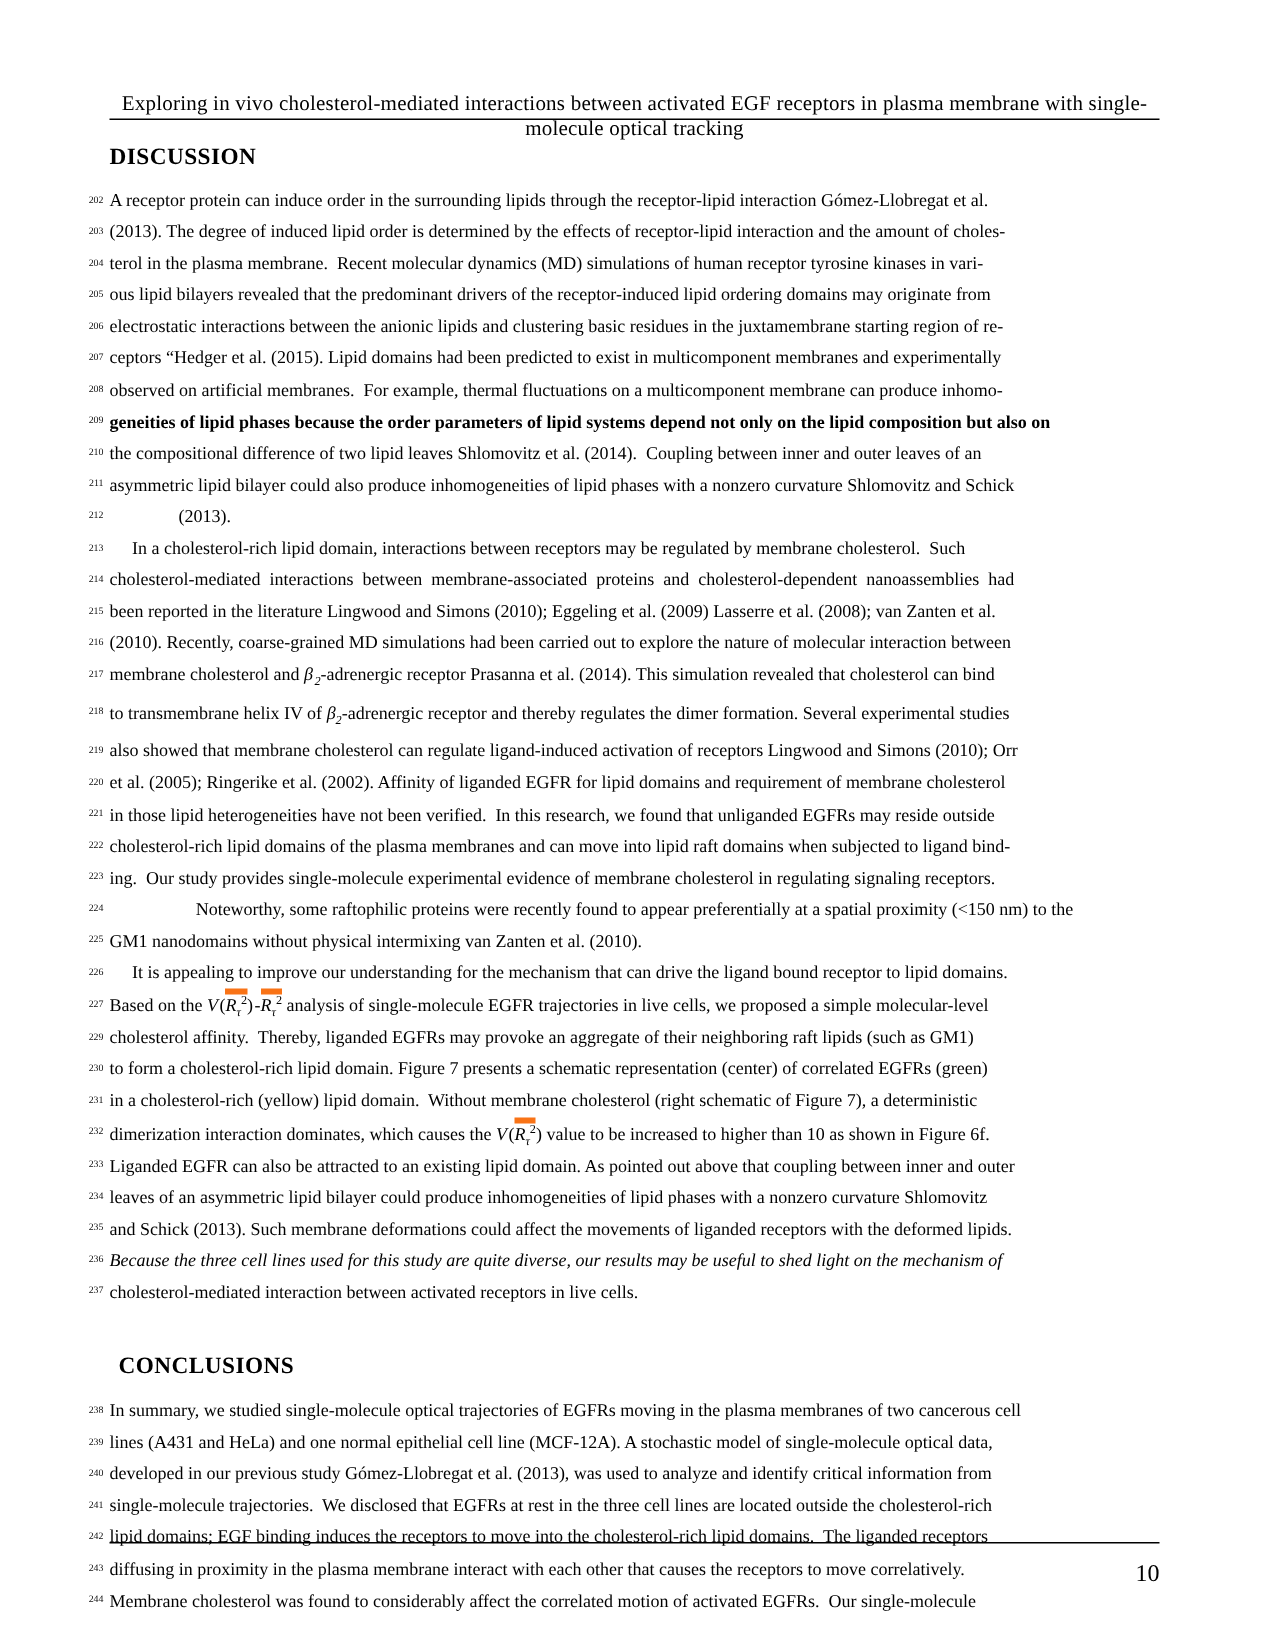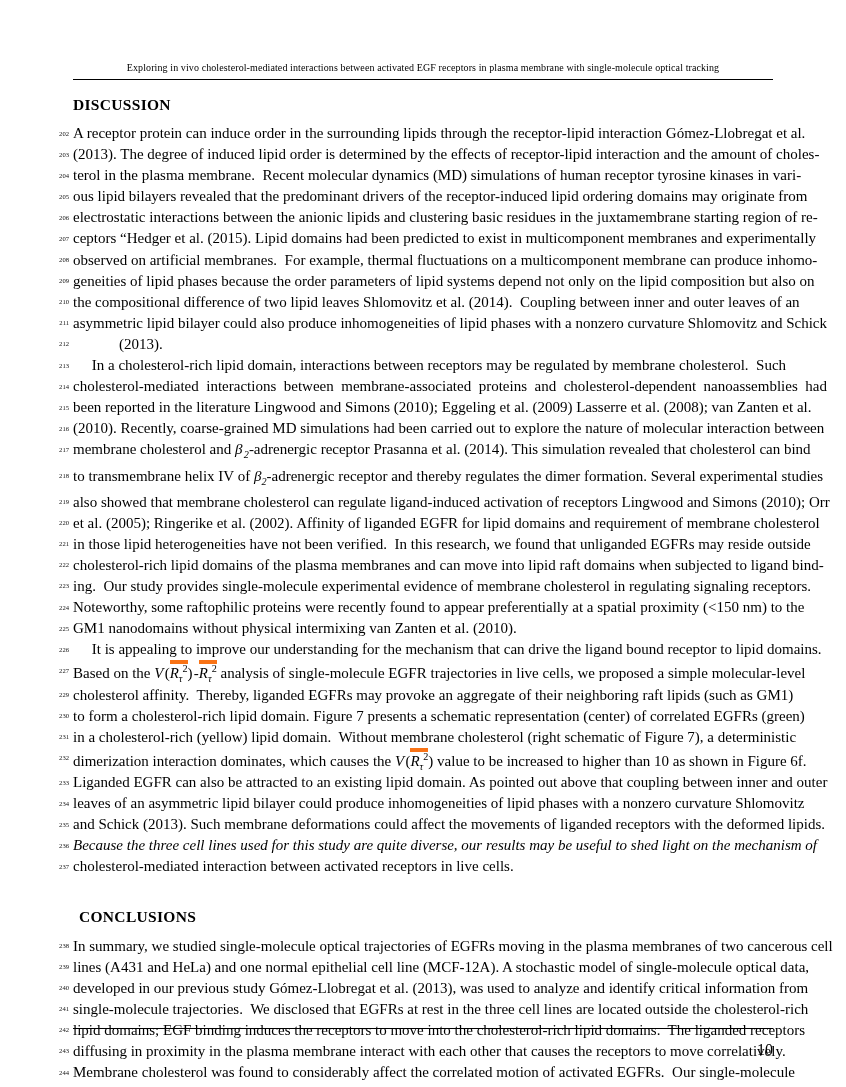--- a/index.html
+++ b/index.html
@@ -20,21 +20,21 @@
     overflow: hidden;
   }
 
   
   .running-header {
     position: absolute;
     top: 62px;
     left: 73px;
     width: 700px;
     text-align: center;
-    font-size: 10px;
+    font-size: 14px;
     line-height: 1.2;
     letter-spacing: 0.01em;
     font-family: Liberation Serif, serif;
   }
   .header-rule {
     position: absolute;
     top: 79px;
     left: 73px;
     width: 700px;
     height: 0;
@@ -78,21 +78,21 @@
     top: 6.5px;
     width: 20px;
     text-align: right;
     font-size: 6.6px;
     color: #111;
     font-family: "Liberation Serif", "DejaVu Serif", serif;
     letter-spacing: 0;
   }
   .line-text {
     display: block;
-    font-size: 15px;
+    font-size: 12px;
     line-height: 21.1px;
     white-space: pre;
     letter-spacing: 0;
   }
 
   
   .math { font-style: italic; font-family: "Liberation Serif", "DejaVu Serif", serif; }
   .ovl {
     border-top: 4px solid #f97316;
     padding-top: 0px;
@@ -131,36 +131,36 @@
     <h2 class="section-heading">DISCUSSION</h2>
 
     <div class="lines" id="discussion-lines">
         <div class="line-row"><span class="line-no">202</span><span class="line-text" style="display: inline-block; transform-origin: left top; transform: scaleX(1); width: 700px;">A receptor protein can induce order in the surrounding lipids through the receptor-lipid interaction Gómez-Llobregat et al.</span></div>
         <div class="line-row"><span class="line-no">203</span><span class="line-text" style="display: inline-block; transform-origin: left top; transform: scaleX(1); width: 700px;">(2013). The degree of induced lipid order is determined by the effects of receptor-lipid interaction and the amount of choles-</span></div>
         <div class="line-row"><span class="line-no">204</span><span class="line-text" style="display: inline-block; transform-origin: left top; transform: scaleX(1); width: 700px;">terol in the plasma membrane.  Recent molecular dynamics (MD) simulations of human receptor tyrosine kinases in vari-</span></div>
         <div class="line-row"><span class="line-no">205</span><span class="line-text" style="display: inline-block; transform-origin: left top; transform: scaleX(1); width: 700px;">ous lipid bilayers revealed that the predominant drivers of the receptor-induced lipid ordering domains may originate from</span></div>
         <div class="line-row"><span class="line-no">206</span><span class="line-text" style="display: inline-block; transform-origin: left top; transform: scaleX(1); width: 700px;">electrostatic interactions between the anionic lipids and clustering basic residues in the juxtamembrane starting region of re-</span></div>
         <div class="line-row"><span class="line-no">207</span><span class="line-text" style="display: inline-block; transform-origin: left top; transform: scaleX(1); width: 700px;">ceptors “Hedger et al. (2015). Lipid domains had been predicted to exist in multicomponent membranes and experimentally</span></div>
         <div class="line-row"><span class="line-no">208</span><span class="line-text" style="display: inline-block; transform-origin: left top; transform: scaleX(1); width: 700px;">observed on artificial membranes.  For example, thermal fluctuations on a multicomponent membrane can produce inhomo-</span></div>
-        <div class="line-row"><span class="line-no">209</span><span class="line-text" style="display: inline-block; transform-origin: left top; transform: scaleX(1); width: 700px;">geneities of lipid phases because the order parameters of lipid systems depend not only on the lipid composition but also on</span></div>
+        <div class="line-row"><span class="line-no">209</span><span class="line-text" style="display: inline-block; transform-origin: left top; transform: scaleX(1); width: 700px; font-weight: bold;">geneities of lipid phases because the order parameters of lipid systems depend not only on the lipid composition but also on</span></div>
         <div class="line-row"><span class="line-no">210</span><span class="line-text" style="display: inline-block; transform-origin: left top; transform: scaleX(1); width: 700px;">the compositional difference of two lipid leaves Shlomovitz et al. (2014).  Coupling between inner and outer leaves of an</span></div>
         <div class="line-row"><span class="line-no">211</span><span class="line-text" style="display: inline-block; transform-origin: left top; transform: scaleX(1); width: 700px;">asymmetric lipid bilayer could also produce inhomogeneities of lipid phases with a nonzero curvature Shlomovitz and Schick</span></div>
         <div class="line-row"><span class="line-no">212</span><span class="line-text" style="display: inline-block; transform-origin: left top; transform: scaleX(1); width: 700px; margin-left: 46px;">(2013).</span></div>
         <div class="line-row"><span class="line-no">213</span><span class="line-text" style="display: inline-block; transform-origin: left top; transform: scaleX(1); width: 700px;">&nbsp;&nbsp;&nbsp;&nbsp;&nbsp;In a cholesterol-rich lipid domain, interactions between receptors may be regulated by membrane cholesterol.  Such</span></div>
         <div class="line-row"><span class="line-no">214</span><span class="line-text" style="display: inline-block; transform-origin: left top; transform: scaleX(1); width: 700px;">cholesterol-mediated  interactions  between  membrane-associated  proteins  and  cholesterol-dependent  nanoassemblies  had</span></div>
         <div class="line-row"><span class="line-no">215</span><span class="line-text" style="display: inline-block; transform-origin: left top; transform: scaleX(1); width: 700px;">been reported in the literature Lingwood and Simons (2010); Eggeling et al. (2009) Lasserre et al. (2008); van Zanten et al.</span></div>
         <div class="line-row"><span class="line-no">216</span><span class="line-text" style="display: inline-block; transform-origin: left top; transform: scaleX(1); width: 700px;">(2010). Recently, coarse-grained MD simulations had been carried out to explore the nature of molecular interaction between</span></div>
         <div class="line-row"><span class="line-no">217</span><span class="line-text" style="display: inline-block; transform-origin: left top; transform: scaleX(1); width: 700px;">membrane cholesterol and <span class="math">β</span> <sub class="sb">2</sub>-adrenergic receptor Prasanna et al. (2014). This simulation revealed that cholesterol can bind</span></div>
         <div class="line-row"><span class="line-no">218</span><span class="line-text" style="display: inline-block; transform-origin: left top; transform: scaleX(1); width: 700px;">to transmembrane helix IV of <span class="math">β</span><sub class="sb">2</sub>-adrenergic receptor and thereby regulates the dimer formation. Several experimental studies</span></div>
         <div class="line-row"><span class="line-no">219</span><span class="line-text" style="display: inline-block; transform-origin: left top; transform: scaleX(1); width: 700px;">also showed that membrane cholesterol can regulate ligand-induced activation of receptors Lingwood and Simons (2010); Orr</span></div>
         <div class="line-row"><span class="line-no">220</span><span class="line-text" style="display: inline-block; transform-origin: left top; transform: scaleX(1); width: 700px;">et al. (2005); Ringerike et al. (2002). Affinity of liganded EGFR for lipid domains and requirement of membrane cholesterol</span></div>
         <div class="line-row"><span class="line-no">221</span><span class="line-text" style="display: inline-block; transform-origin: left top; transform: scaleX(1); width: 700px;">in those lipid heterogeneities have not been verified.  In this research, we found that unliganded EGFRs may reside outside</span></div>
         <div class="line-row"><span class="line-no">222</span><span class="line-text" style="display: inline-block; transform-origin: left top; transform: scaleX(1); width: 700px;">cholesterol-rich lipid domains of the plasma membranes and can move into lipid raft domains when subjected to ligand bind-</span></div>
         <div class="line-row"><span class="line-no">223</span><span class="line-text" style="display: inline-block; transform-origin: left top; transform: scaleX(1); width: 700px;">ing.  Our study provides single-molecule experimental evidence of membrane cholesterol in regulating signaling receptors.</span></div>
-        <div class="line-row"><span class="line-no">224</span><span class="line-text" style="display: inline-block; transform-origin: left top; transform: scaleX(1); width: 700px;">Noteworthy, some raftophilic proteins were recently found to appear preferentially at a spatial proximity (&lt;150 nm) to the</span></div>
+        <div class="line-row"><span class="line-no">224</span><span class="line-text" style="display: inline-block; transform-origin: left top; transform: scaleX(1); width: 700px; text-align: center;">Noteworthy, some raftophilic proteins were recently found to appear preferentially at a spatial proximity (&lt;150 nm) to the</span></div>
         <div class="line-row"><span class="line-no">225</span><span class="line-text" style="display: inline-block; transform-origin: left top; transform: scaleX(1); width: 700px;">GM1 nanodomains without physical intermixing van Zanten et al. (2010).</span></div>
         <div class="line-row"><span class="line-no">226</span><span class="line-text" style="display: inline-block; transform-origin: left top; transform: scaleX(1); width: 700px;">&nbsp;&nbsp;&nbsp;&nbsp;&nbsp;It is appealing to improve our understanding for the mechanism that can drive the ligand bound receptor to lipid domains.</span></div>
         <div class="line-row"><span class="line-no">227</span><span class="line-text" style="display: inline-block; transform-origin: left top; transform: scaleX(1); width: 700px;">Based on the <span class="math">V</span> (<span class="ovl"><span class="math">R</span><sub class="sb">τ</sub><sup class="sq">2</sup></span>) -<span class="ovl"><span class="math">R</span><sub class="sb">τ</sub><sup class="sq">2</sup></span> analysis of single-molecule EGFR trajectories in live cells, we proposed a simple molecular-level</span></div>
         <div class="line-row"><span class="line-no">229</span><span class="line-text" style="display: inline-block; transform-origin: left top; transform: scaleX(1); width: 700px;">cholesterol affinity.  Thereby, liganded EGFRs may provoke an aggregate of their neighboring raft lipids (such as GM1)</span></div>
         <div class="line-row"><span class="line-no">230</span><span class="line-text" style="display: inline-block; transform-origin: left top; transform: scaleX(1); width: 700px;">to form a cholesterol-rich lipid domain. Figure 7 presents a schematic representation (center) of correlated EGFRs (green)</span></div>
         <div class="line-row"><span class="line-no">231</span><span class="line-text" style="display: inline-block; transform-origin: left top; transform: scaleX(1); width: 700px;">in a cholesterol-rich (yellow) lipid domain.  Without membrane cholesterol (right schematic of Figure 7), a deterministic</span></div>
         <div class="line-row"><span class="line-no">232</span><span class="line-text" style="display: inline-block; transform-origin: left top; transform: scaleX(1); width: 700px;">dimerization interaction dominates, which causes the <span class="math">V</span> (<span class="ovl"><span class="math">R</span><sub class="sb">τ</sub><sup class="sq">2</sup></span>) value to be increased to higher than 10 as shown in Figure 6f.</span></div>
         <div class="line-row"><span class="line-no">233</span><span class="line-text" style="display: inline-block; transform-origin: left top; transform: scaleX(1); width: 700px;">Liganded EGFR can also be attracted to an existing lipid domain. As pointed out above that coupling between inner and outer</span></div>
         <div class="line-row"><span class="line-no">234</span><span class="line-text" style="display: inline-block; transform-origin: left top; transform: scaleX(1); width: 700px;">leaves of an asymmetric lipid bilayer could produce inhomogeneities of lipid phases with a nonzero curvature Shlomovitz</span></div>
         <div class="line-row"><span class="line-no">235</span><span class="line-text" style="display: inline-block; transform-origin: left top; transform: scaleX(1); width: 700px;">and Schick (2013). Such membrane deformations could affect the movements of liganded receptors with the deformed lipids.</span></div>

